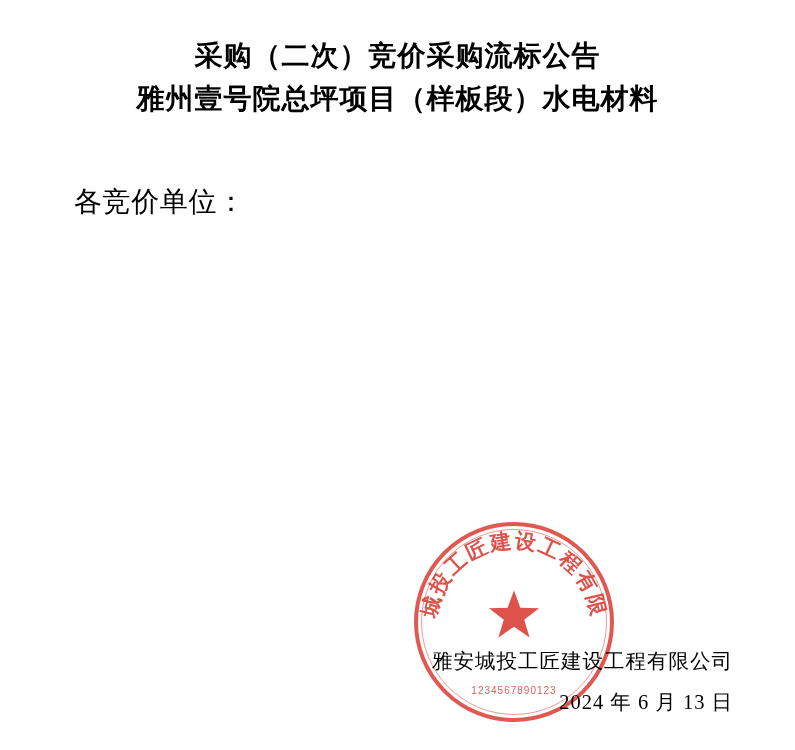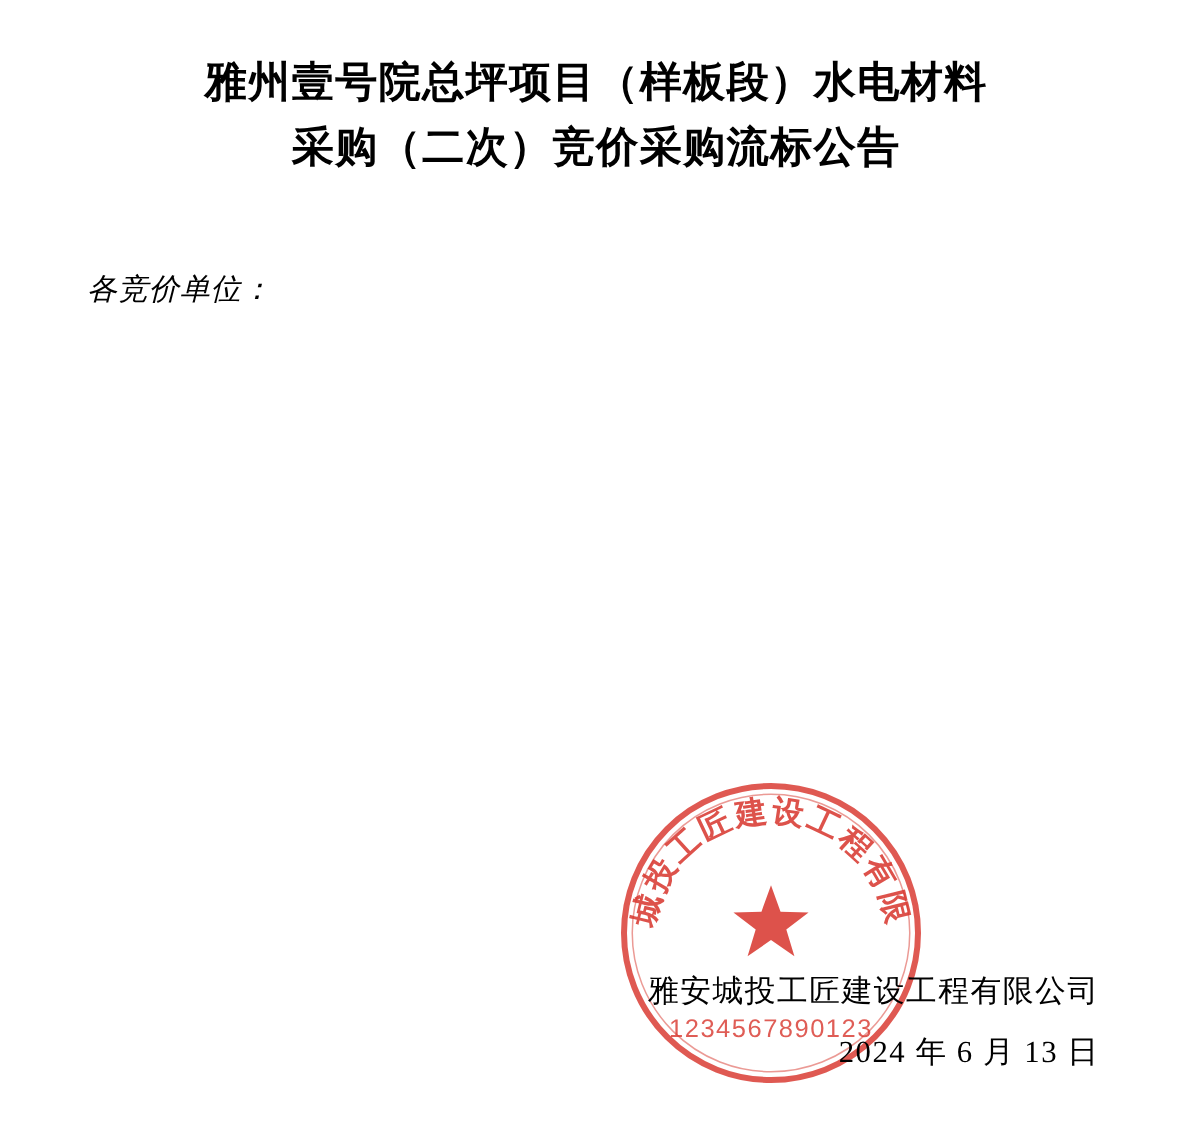--- a/index.html
+++ b/index.html
@@ -28,26 +28,25 @@
     line-height: 1.55;
     letter-spacing: 1px;
     margin: 34px 52px 0 52px;
     font-family: "Liberation Serif", "DejaVu Serif", serif;
   }
   .doc-title .title-line {
     display: block;
     white-space: nowrap;
   }
   .body-block {
-    margin: 52px 62px 0 58px;
-    font-size: 20px;
+    margin: 52px 62px 0 74px;
+    font-size: 28px;
     line-height: 2.05;
     letter-spacing: 0.6px;
     text-align: justify;
-    font-style: italic;
   }
   .salutation {
     margin: 0 0 2px 0;
   }
   .para {
     margin: 0;
     text-indent: 2em;
   }
   .para + .para {
     margin-top: 10px;
@@ -125,34 +124,34 @@
     font-weight: bold;
     letter-spacing: 2px;
   }
   .seal .bottom-text {
     position: absolute;
     left: 0;
     right: 0;
     bottom: 26px;
     text-align: center;
     color: #d8352c;
-    font-size: 17px;
+    font-size: 10px;
     letter-spacing: 1px;
     opacity: 0.8;
     font-family: "Liberation Sans", sans-serif;
   }
 </style>
 </head>
 <body>
 
 <div class="page">
 
   <div class="doc-title">
+    <span class="title-line">采购（二次）竞价采购流标公告</span>
     <span class="title-line">雅州壹号院总坪项目（样板段）水电材料</span>
-    <span class="title-line">采购（二次）竞价采购流标公告</span>
   </div>
 
   <div class="body-block">
     <p class="salutation">各竞价单位：</p>
   </div>
 
   <div class="seal">
     <div class="ring"></div>
     <div class="ring-inner"></div>
     <div class="arc-text">

